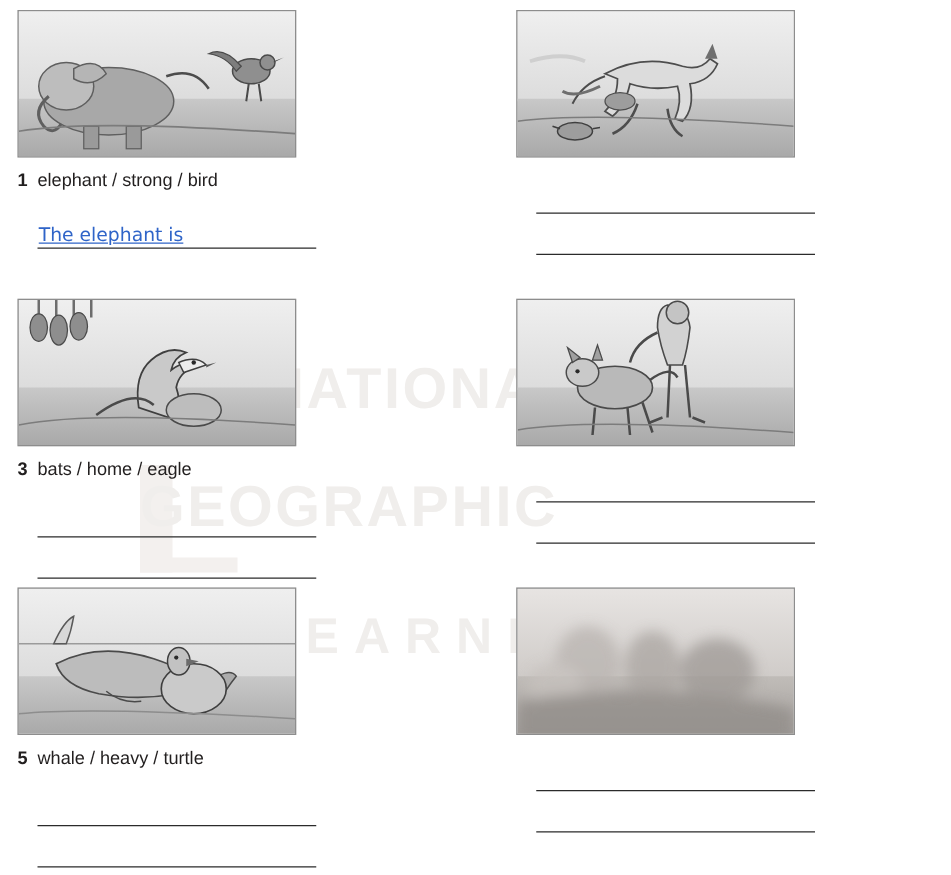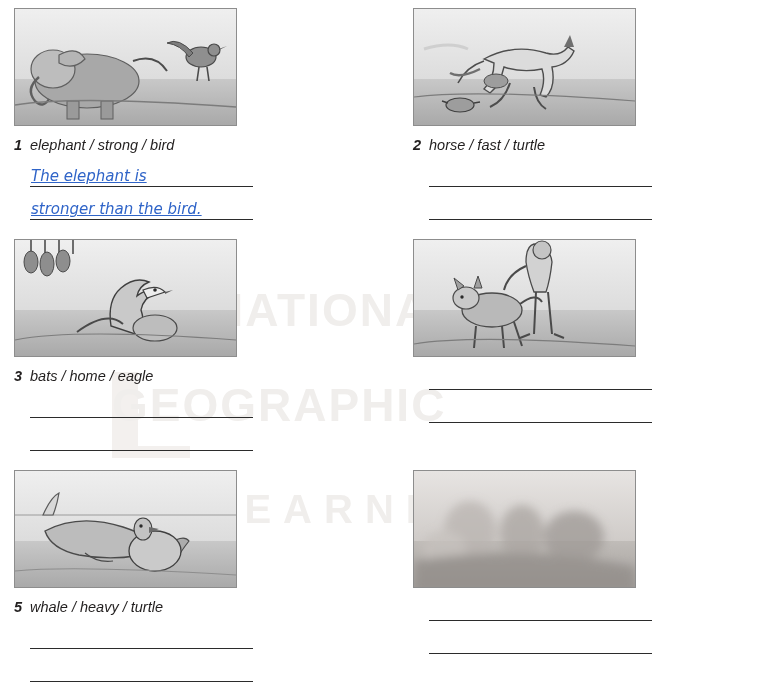--- a/index.html
+++ b/index.html
@@ -56,21 +56,20 @@
     width: 78px; height: 12px;
     background: #f3f0ee;
   }
 
   
   #sheet {
     position: absolute;
     left: 0; top: 0;
     width: 761px; height: 516px;
     z-index: 2;
-    font-style: italic;
   }
   .item {
     position: absolute;
     width: 300px;
   }
   .item.col1 { left: 14px; }
   .item.col2 { left: 413px; }
   .item.row1 { top: 8px; }
   .item.row2 { top: 239px; }
   .item.row3 { top: 470px; }
@@ -108,21 +107,21 @@
   .num {
     display: inline-block;
     width: 16px;
     font-weight: bold;
     color: #221f1f;
   }
   .words { }
 
   
   .answers {
-    margin-top: 6px;
+    margin-top: 18px;
     margin-left: 16px;
     width: 223px;
   }
   .ansline {
     height: 26px;
     border-bottom: 1px solid #2b2b2b;
     position: relative;
   }
   .ansline + .ansline { margin-top: 6px; }
   .handwriting {
@@ -170,46 +169,40 @@
         <path d="M0 96 q60 -10 221 2" fill="none" stroke="#7c7c7c" stroke-width="1.4"></path>
       </svg>
     </div>
     <div class="prompt">
       <span class="num">1</span><span class="words">elephant / strong / bird</span>
     </div>
     <div class="answers">
       <div class="ansline">
         <span class="handwriting">The elephant is</span>
       </div>
-      <div class="ansline">
-        <span class="handwriting">stronger than the bird.</span>
-      </div>
     </div>
   </div>
 
   <div class="item col2 row1">
     <div class="pic">
       <div class="sky"></div>
       <div class="ground"></div>
       <svg width="221" height="116" viewBox="0 0 221 116">
         <path d="M70 50 q30 -16 62 -6 q14 4 22 -6 l6 4 q-6 14 -22 16 q4 20 -6 30 l-6 -2 q6 -14 2 -26 q-20 4 -38 -2 q-4 18 -14 26 l-6 -4 q10 -10 10 -26 z" fill="#dcdcdc" stroke="#4d4d4d" stroke-width="1.4"></path>
         <path d="M150 38 l6 -12 l4 12 z" fill="#6f6f6f"></path>
         <path d="M70 52 q-18 6 -26 22" fill="none" stroke="#4d4d4d" stroke-width="1.6"></path>
         <path d="M66 60 q-20 10 -30 4" fill="none" stroke="#6f6f6f" stroke-width="2.4"></path>
         <path d="M96 74 q-6 18 -20 24" fill="none" stroke="#4d4d4d" stroke-width="2"></path>
         <path d="M120 78 q2 16 12 22" fill="none" stroke="#4d4d4d" stroke-width="2"></path>
         <ellipse cx="82" cy="72" rx="12" ry="7" fill="#9d9d9d" stroke="#4d4d4d" stroke-width="1"></ellipse>
         <ellipse cx="46" cy="96" rx="14" ry="7" fill="#9d9d9d" stroke="#3f3f3f" stroke-width="1.2"></ellipse>
         <path d="M34 94 l-6 -2 M60 94 l6 -1" stroke="#3f3f3f" stroke-width="1.4"></path>
         <path d="M0 88 q60 -8 221 4" fill="none" stroke="#7c7c7c" stroke-width="1.2"></path>
         <path d="M10 40 q26 -8 44 0" fill="none" stroke="#cfcfcf" stroke-width="3"></path>
       </svg>
-    </div>
-    <div class="prompt">
-      <span class="num">2</span><span class="words">horse / fast / turtle</span>
     </div>
     <div class="answers">
       <div class="ansline">
         <span class="handwriting"></span>
       </div>
       <div class="ansline">
         <span class="handwriting"></span>
       </div>
     </div>
   </div>

